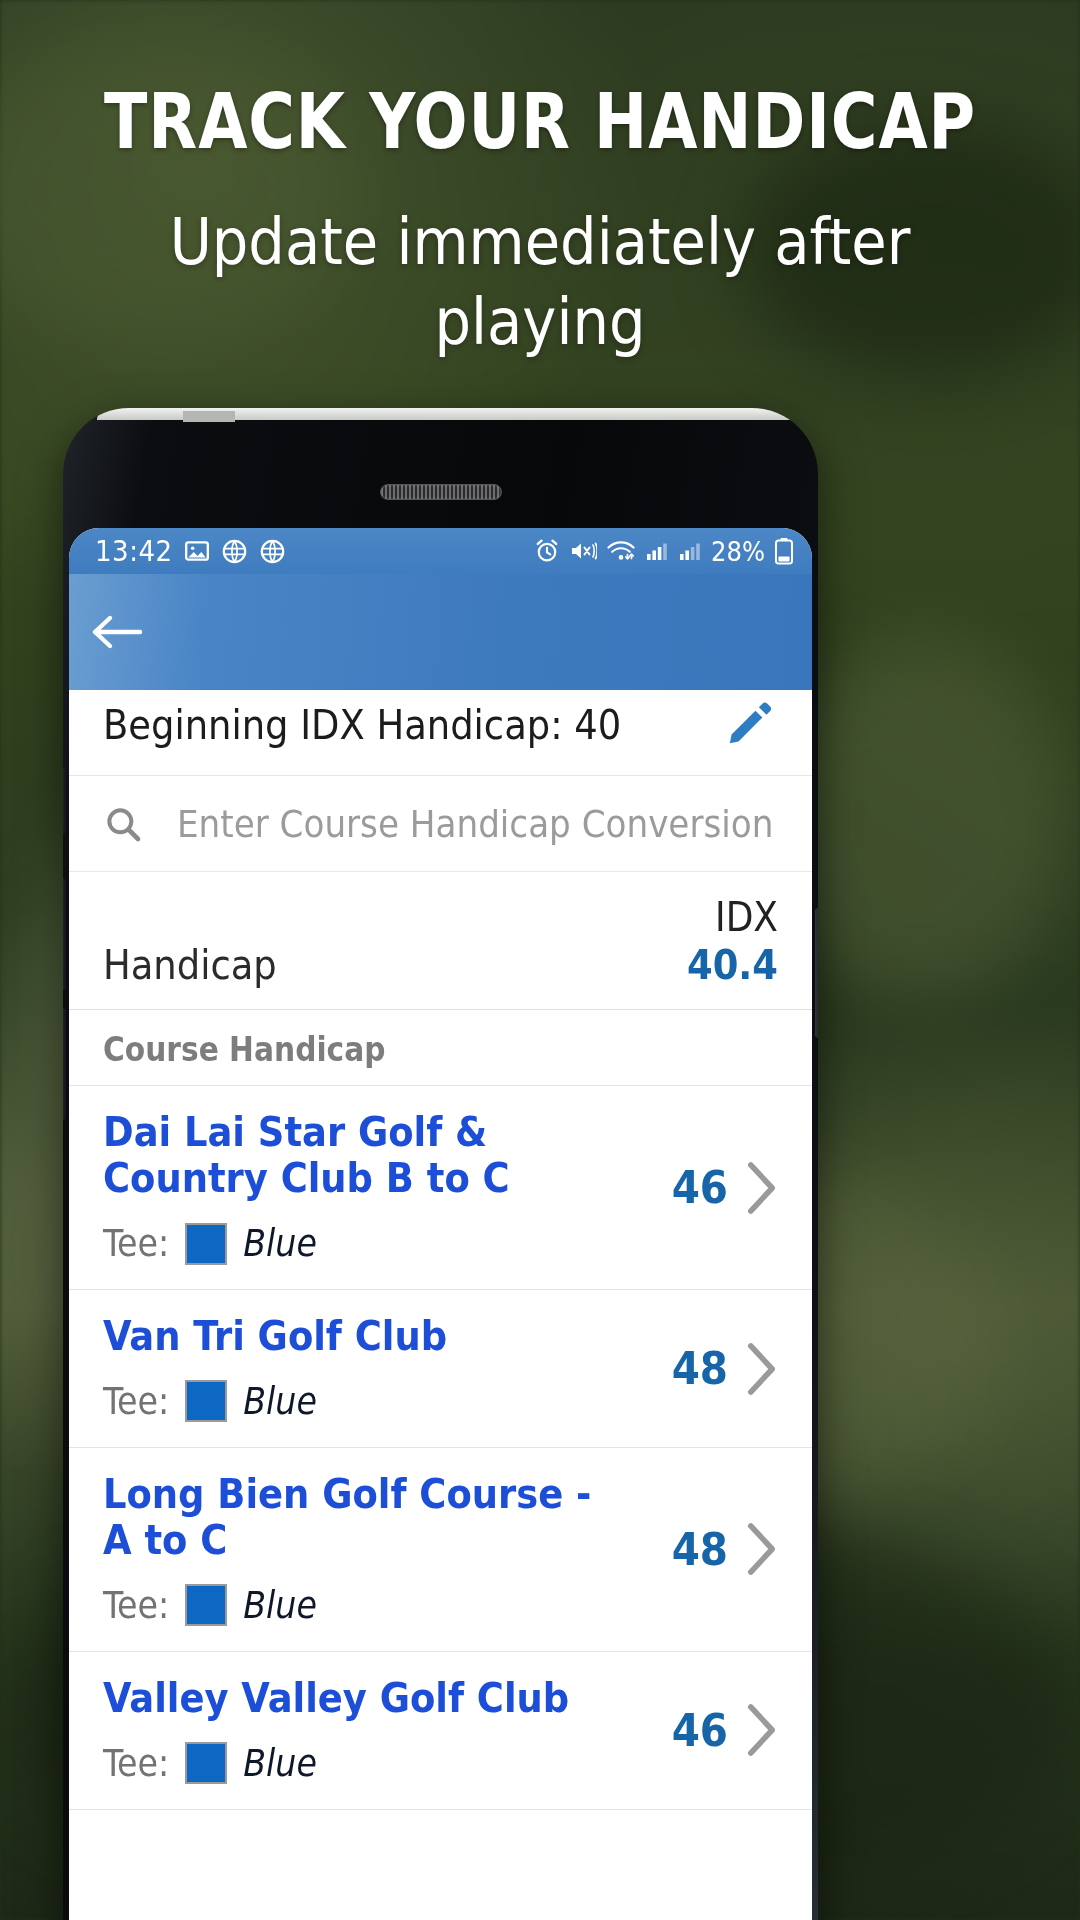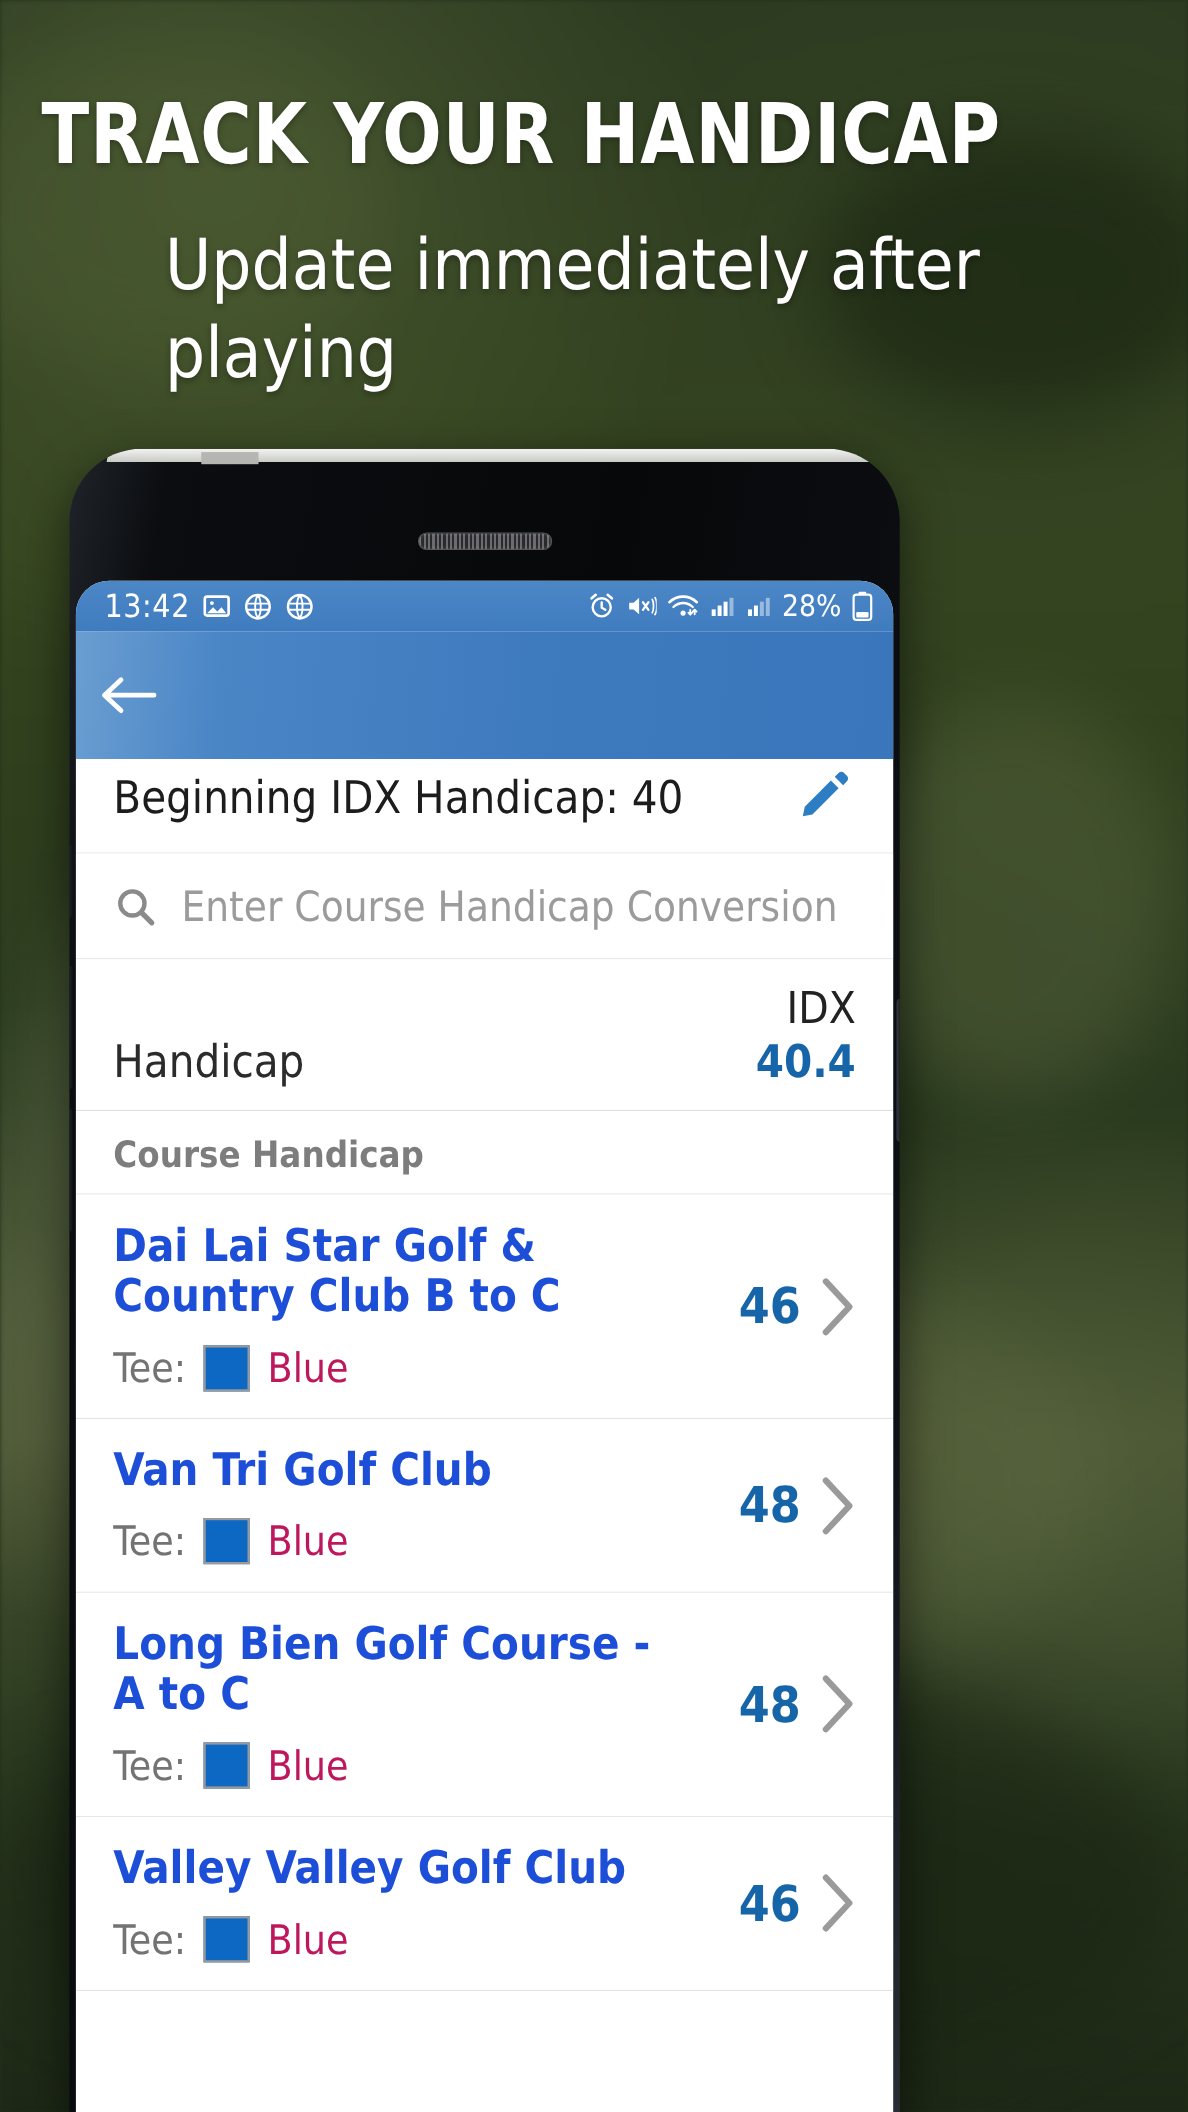--- a/index.html
+++ b/index.html
@@ -33,21 +33,21 @@
   .b1 { left:-60px; top:40px;  width:420px; height:300px; background:#4c5c32; }
   .b2 { right:-40px; top:120px; width:380px; height:260px; background:#1b2712; opacity:.7; }
   .b3 { left:40px;  top:760px; width:360px; height:420px; background:#8a9468; opacity:.35; }
   .b4 { right:10px; top:640px; width:300px; height:360px; background:#707c50; opacity:.3; }
   .b5 { left:0;    top:1500px; width:1080px; height:420px; background:#1a2412; opacity:.55; }
   .b6 { right:80px; top:1180px; width:420px; height:320px; background:#5f6b42; opacity:.3; }
 
   
   .headline-wrap {
     position:absolute; top:82px; left:0; width:1080px;
-    z-index:5;
+    text-align:center; z-index:5;
   }
   .headline {
     color:#ffffff;
     font-family:"DejaVu Sans Condensed","Liberation Sans Narrow","Liberation Sans", sans-serif;
     font-weight:bold;
     font-size:76px;
     letter-spacing:1px;
     line-height:1.05;
     transform:scaleX(.93);
     text-shadow:0 2px 6px rgba(0,0,0,.35);
@@ -166,21 +166,21 @@
   .begin-text {
     font-size:41px; color:#1c1c1c;
     font-family:"DejaVu Sans Condensed","Liberation Sans Narrow","Liberation Sans", sans-serif;
     flex:1;
   }
   .edit-btn { padding:10px 8px 10px 18px; cursor:pointer; }
 
   .searchbar {
     height:96px;
     display:flex; align-items:center;
-    gap:22px;
+    gap:34px;
     padding:0 34px;
     border-bottom:1px solid #e9e9e9;
     background:#fff;
   }
   .search-placeholder {
     font-size:38px; color:#9b9b9b;
     font-family:"DejaVu Sans Condensed","Liberation Sans Narrow","Liberation Sans", sans-serif;
   }
 
   .idx-row {
@@ -232,22 +232,23 @@
   }
   .tee-label {
     font-size:37px; color:#737373;
     font-family:"DejaVu Sans Condensed","Liberation Sans Narrow","Liberation Sans", sans-serif;
   }
   .tee-swatch {
     width:42px; height:42px;
     border:2px solid #9a9a9a;
   }
   .tee-name {
-    font-size:37px; color:#be185d;
-    font-family:"DejaVu Sans Condensed","Liberation Sans Narrow","Liberation Sans", sans-serif;
+    font-size:37px; color:#0f172a;
+    font-family:"DejaVu Sans Condensed","Liberation Sans Narrow","Liberation Sans", sans-serif;
+    font-style:italic;
   }
   .course-value {
     font-size:45px; font-weight:bold; color:#1565a8;
     font-family:"DejaVu Sans Condensed","Liberation Sans Narrow","Liberation Sans", sans-serif;
     min-width:86px; text-align:right;
   }
   .chevron { width:62px; display:flex; justify-content:center; align-items:center; }
 </style>
 </head>
 <body>

